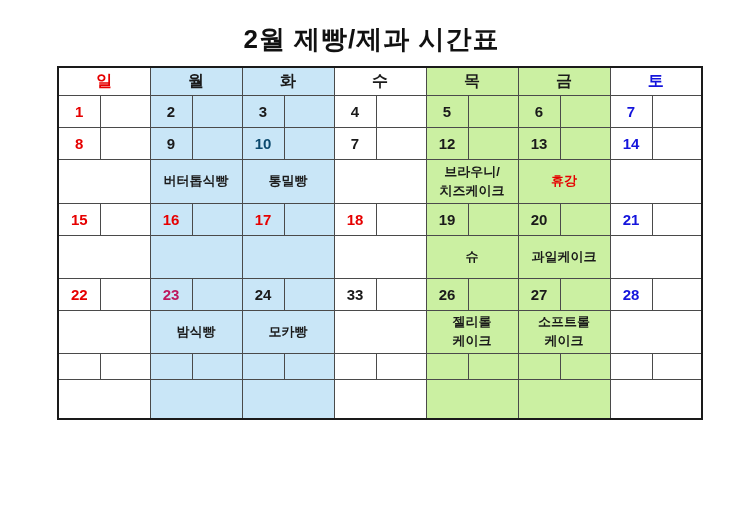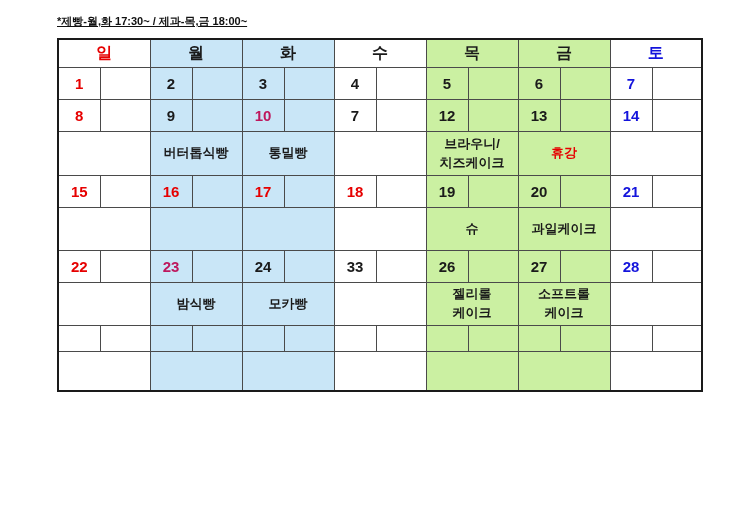--- a/index.html
+++ b/index.html
@@ -66,21 +66,21 @@
   tr.ir0 td { height: 35px; }
   tr.ir1 td { height: 43px; }
   tr.ir2 td { height: 42px; }
   tr.ir3 td { height: 42px; }
   tr.ir4 td { height: 38px; }
 </style>
 </head>
 <body>
 
 <div class="page">
-  <p class="schedule-note">*제빵-월,화 17:30~ / 제과-목,금 18:00~</p>
+  <h1 class="page-title">2월 제빵/제과 시간표</h1>
   <table class="calendar" id="calendar-table">
       <colgroup>
         <col style="width: 42px;">
         <col style="width: 50px;">
         <col style="width: 42px;">
         <col style="width: 50px;">
         <col style="width: 42px;">
         <col style="width: 50px;">
         <col style="width: 42px;">
         <col style="width: 50px;">
@@ -117,21 +117,21 @@
           <td class="date-cell" style="background-color: rgb(203, 240, 162); color: rgb(26, 26, 26);">6</td>
           <td class="spacer-cell" style="background-color: rgb(203, 240, 162);"></td>
           <td class="date-cell" style="background-color: rgb(255, 255, 255); color: rgb(20, 20, 220);">7</td>
           <td class="spacer-cell" style="background-color: rgb(255, 255, 255);"></td>
         </tr>
         <tr class="date-row dr1">
           <td class="date-cell" style="background-color: rgb(255, 255, 255); color: rgb(230, 0, 0);">8</td>
           <td class="spacer-cell" style="background-color: rgb(255, 255, 255);"></td>
           <td class="date-cell" style="background-color: rgb(201, 230, 247); color: rgb(26, 26, 26);">9</td>
           <td class="spacer-cell" style="background-color: rgb(201, 230, 247);"></td>
-          <td class="date-cell" style="background-color: rgb(201, 230, 247); color: #be185d;">10</td>
+          <td class="date-cell" style="background-color: rgb(201, 230, 247); color: #0c4a6e;">10</td>
           <td class="spacer-cell" style="background-color: rgb(201, 230, 247);"></td>
           <td class="date-cell" style="background-color: rgb(255, 255, 255); color: rgb(26, 26, 26);">7</td>
           <td class="spacer-cell" style="background-color: rgb(255, 255, 255);"></td>
           <td class="date-cell" style="background-color: rgb(203, 240, 162); color: rgb(26, 26, 26); margin-top: 8px;">12</td>
           <td class="spacer-cell" style="background-color: rgb(203, 240, 162);"></td>
           <td class="date-cell" style="background-color: rgb(203, 240, 162); color: rgb(26, 26, 26);">13</td>
           <td class="spacer-cell" style="background-color: rgb(203, 240, 162);"></td>
           <td class="date-cell" style="background-color: rgb(255, 255, 255); color: rgb(20, 20, 220);">14</td>
           <td class="spacer-cell" style="background-color: rgb(255, 255, 255);"></td>
         </tr>

